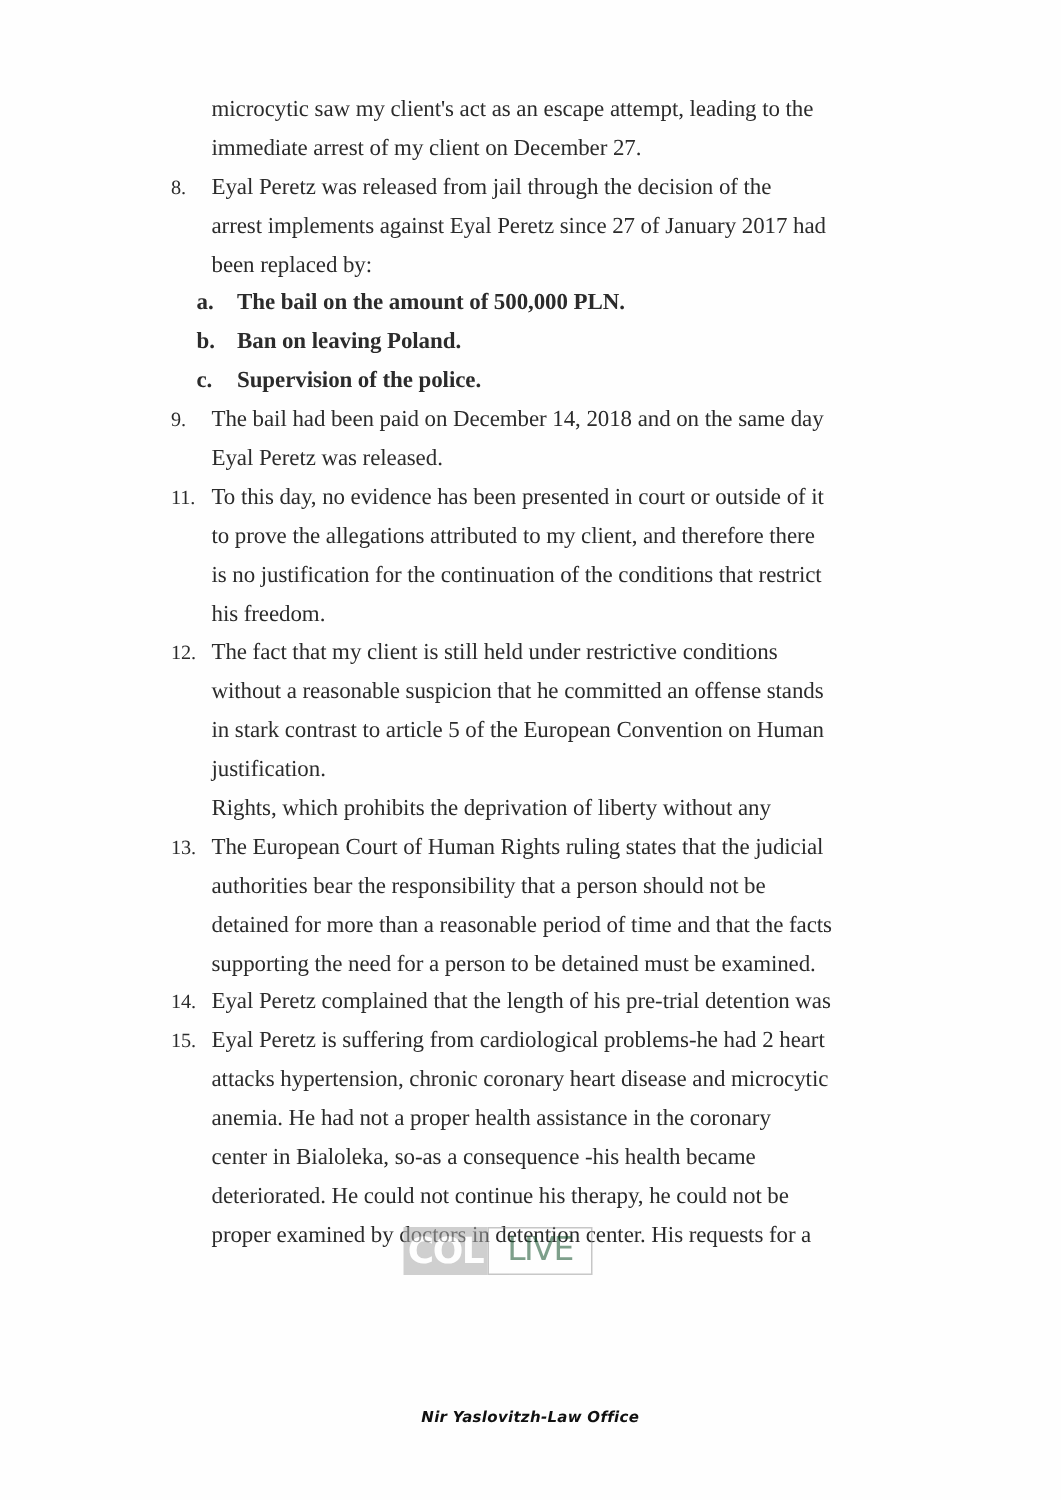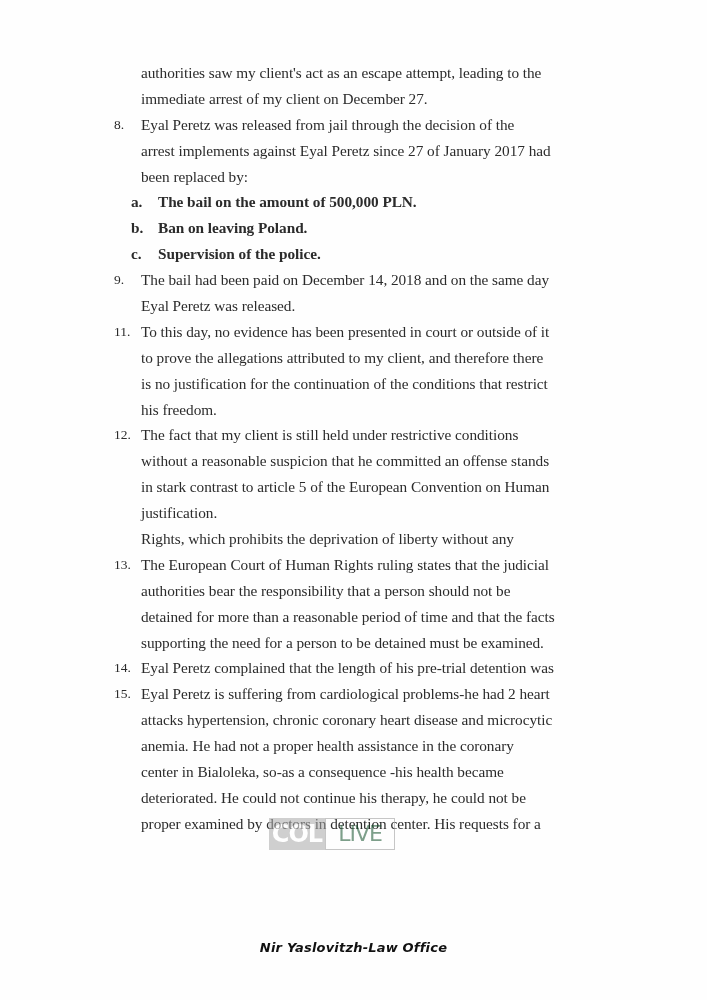--- a/index.html
+++ b/index.html
@@ -57,21 +57,21 @@
     }
     .footer {
       position: absolute;
       left: 0;
       width: 707px;
       top: 940px;
       text-align: center;
       font-family: "DejaVu Sans", sans-serif;
       font-style: italic;
       font-weight: bold;
-      font-size: 13px;
+      font-size: 10px;
       color: #111;
       letter-spacing: 0.2px;
     }
     .watermark {
       position: absolute;
       left: 269px;
       top: 818px;
       width: 126px;
       height: 32px;
       display: flex;
@@ -104,21 +104,21 @@
       letter-spacing: -1px;
     }
   </style>
 </head>
 <body>
 
 <div class="page">
   <div class="content">
 
     <div class="para">
-      <div class="line">authorities saw my client's act as an escape attempt, leading to the</div>
+      <div class="line">microcytic saw my client's act as an escape attempt, leading to the</div>
       <div class="line">immediate arrest of my client on December 27.</div>
     </div>
 
     <div class="para">
       <span class="num">8.</span>
       <div class="line">Eyal Peretz was released from jail through the decision of the</div>
       <div class="line">arrest implements against Eyal Peretz since 27 of January 2017 had</div>
       <div class="line">been replaced by:</div>
     </div>
     <div class="sub line">

